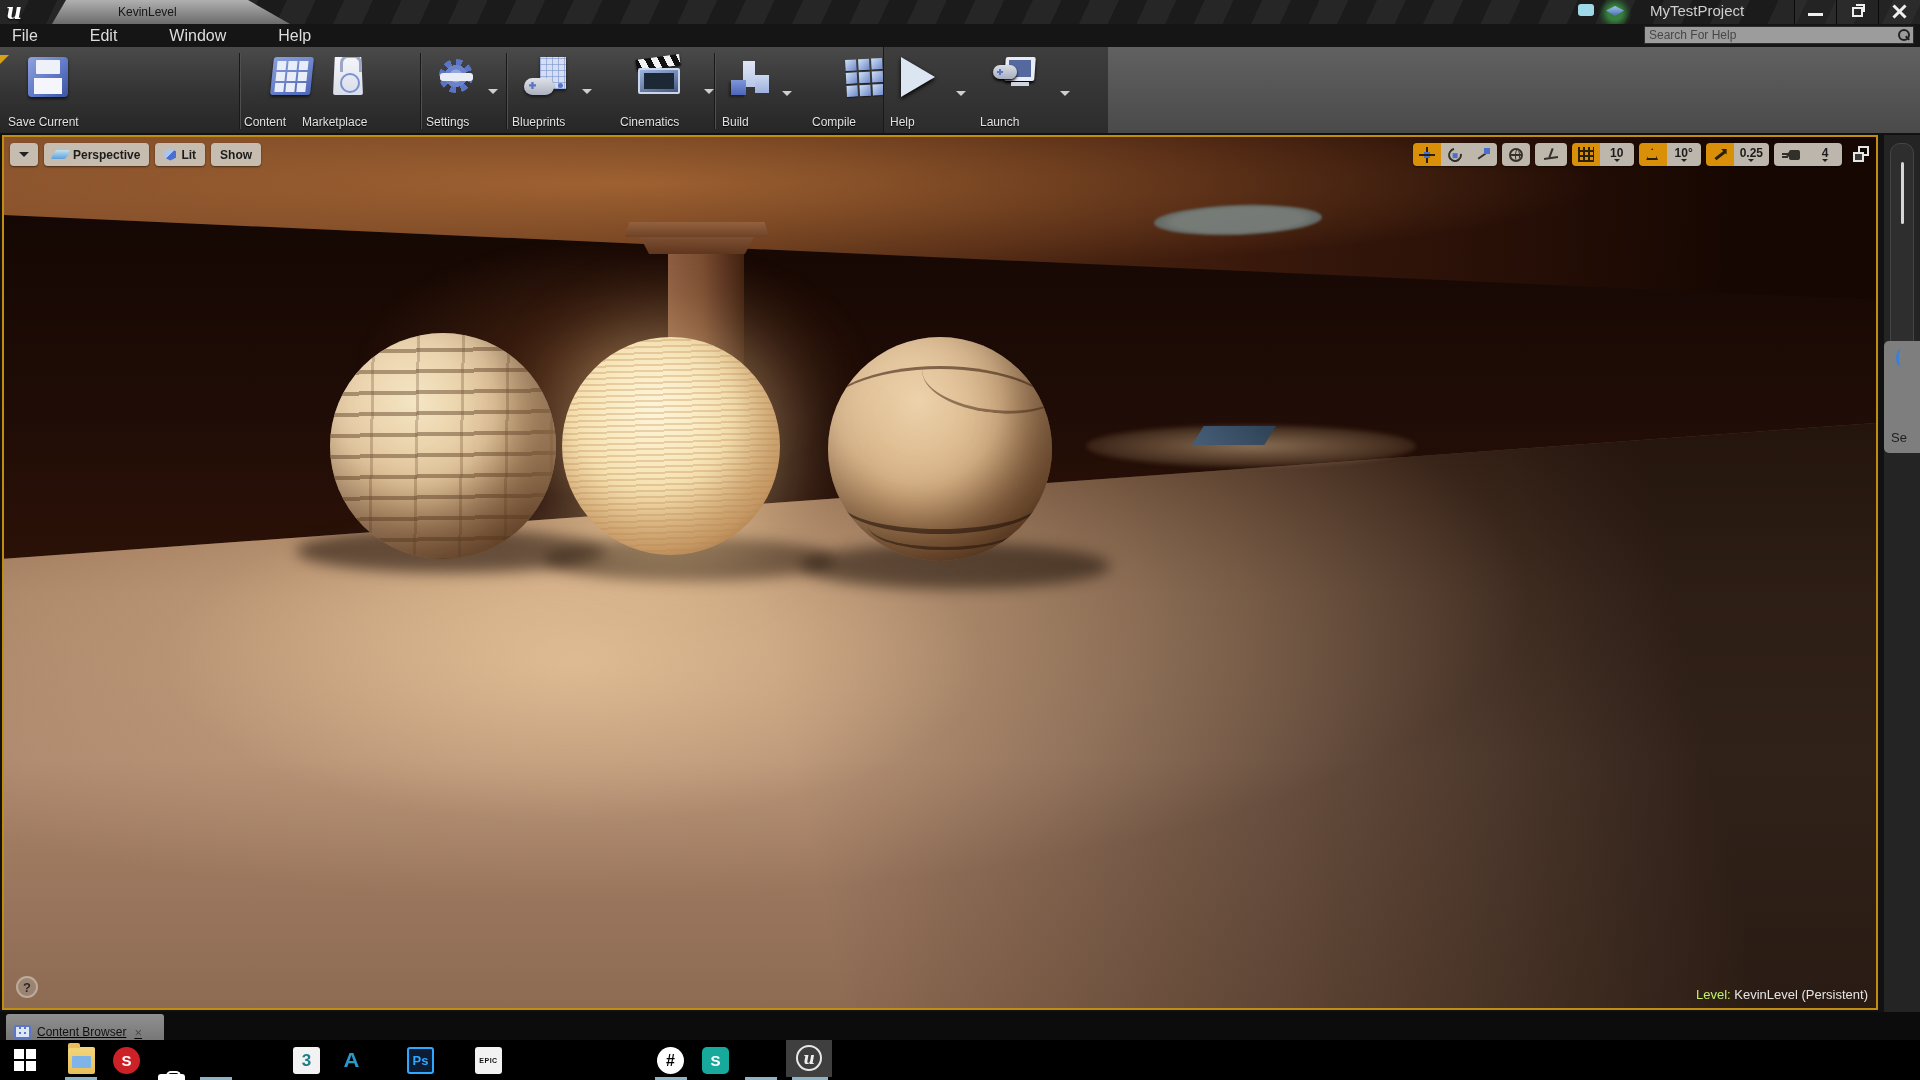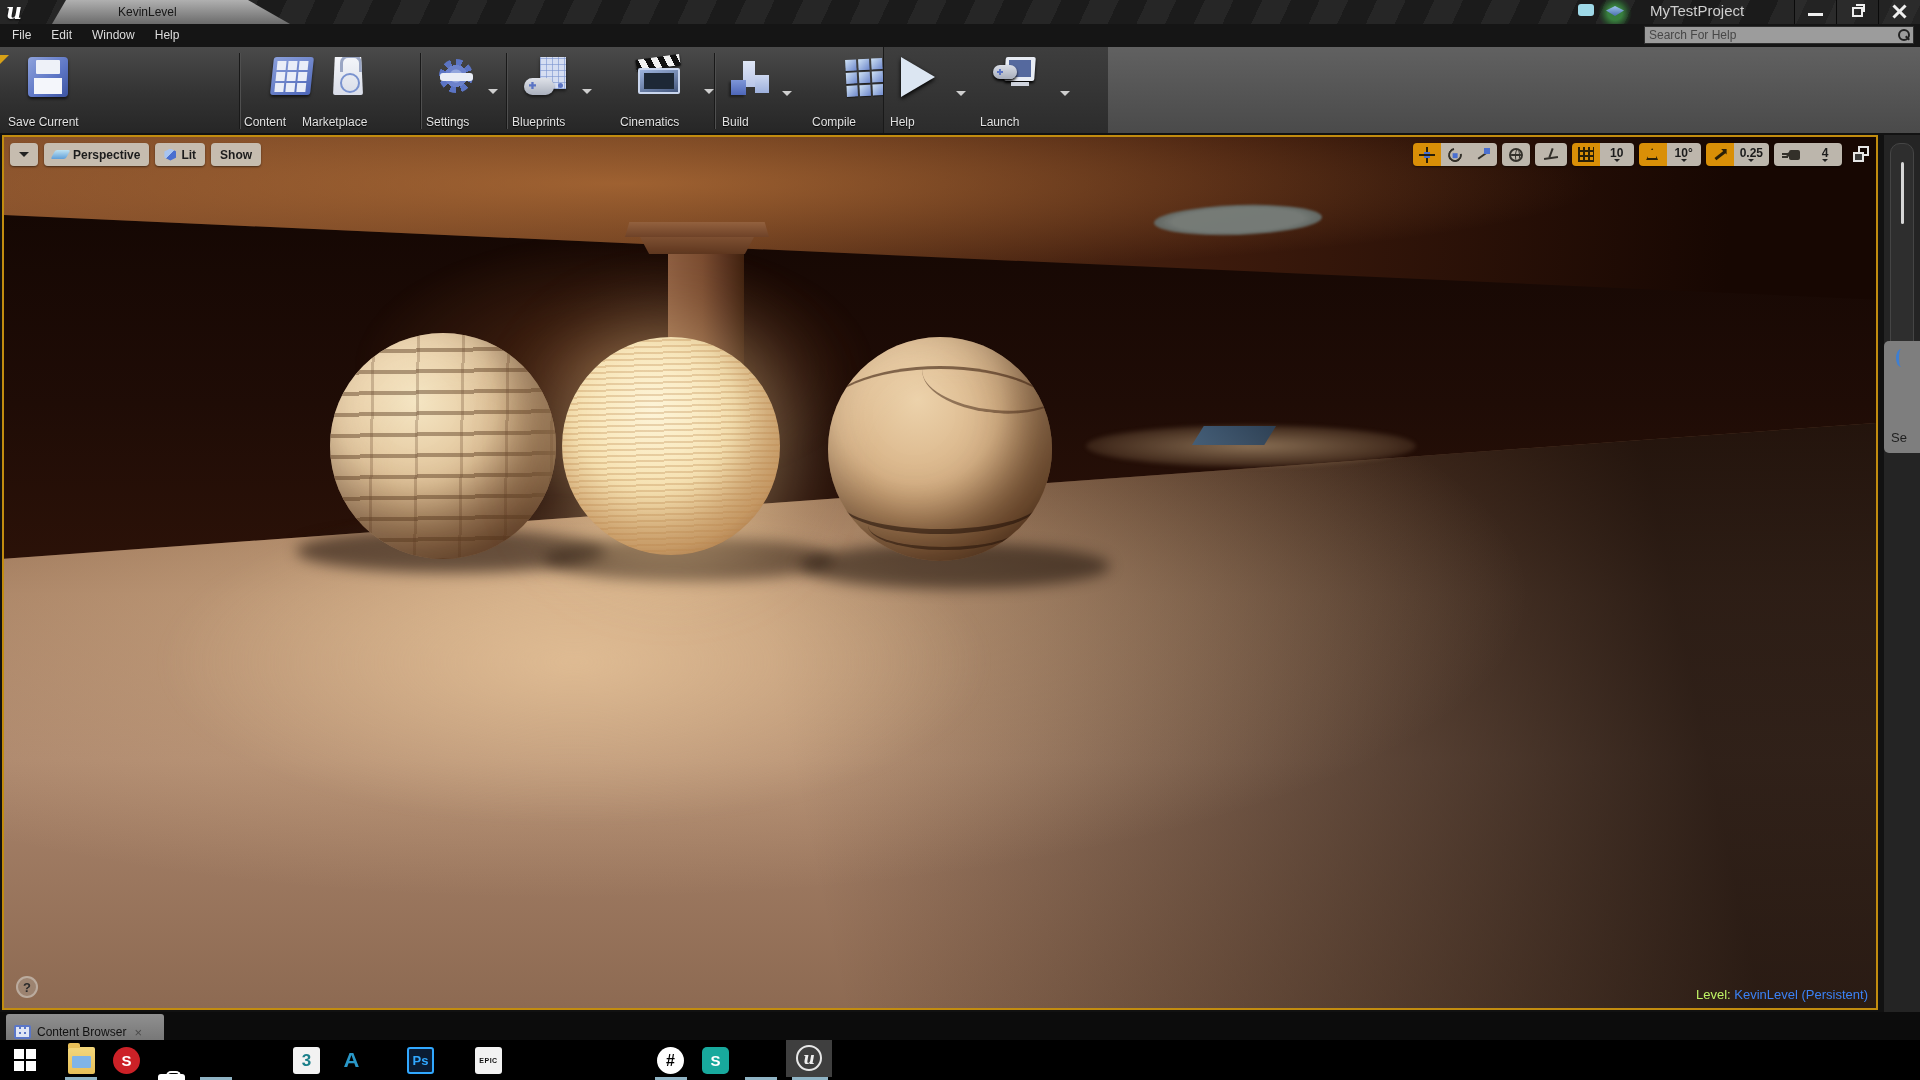--- a/index.html
+++ b/index.html
@@ -31,21 +31,21 @@
     border-left:1px solid #0a0a0a; }
   .win-btn .bar { position:absolute; left:13px; top:13px; width:15px; height:3px; background:#efefef; }
   .win-btn .sq  { position:absolute; left:15px; top:7px; width:11px; height:10px; border:2px solid #efefef; background:transparent; }
   .win-btn .sq2 { position:absolute; left:19px; top:4px; width:9px; height:8px; border:2px solid #efefef; border-bottom:none; border-left:none; }
   .win-btn .x1,.win-btn .x2 { position:absolute; left:12px; top:10px; width:17px; height:3px; background:#efefef; }
   .win-btn .x1 { transform:rotate(45deg);} .win-btn .x2 { transform:rotate(-45deg);}
 
   
   .menubar { position:absolute; left:0; top:24px; width:1920px; height:23px; background:#151515;
     display:flex; align-items:center; }
-  .menu-item { color:#dedede; font-size:12px; padding:0 10px; height:23px; line-height:23px; }
+  .menu-item { color:#dedede; font-size:16px; padding:0 26px; height:23px; line-height:23px; }
   .menu-item:first-child { padding-left:12px; }
   .search-box { position:absolute; right:6px; top:26px; width:270px; height:18px;
     background:#9c9c9c; border:1px solid #2e2e2e; display:flex; align-items:center; }
   .search-box input { flex:1; background:transparent; border:none; outline:none;
     font-size:12px; color:#333; padding:0 4px; font-family:"Liberation Sans",sans-serif; }
   .search-box input::placeholder { color:#474747; }
   .mag { width:14px; height:14px; position:relative; margin-right:3px; }
   .mag::before { content:""; position:absolute; left:2px; top:1px; width:8px; height:8px;
     border:2px solid #222; border-radius:50%; }
   .mag::after { content:""; position:absolute; left:9px; top:9px; width:5px; height:2px;
@@ -222,21 +222,21 @@
   .vp-val .vcaret { position:absolute; bottom:1px; left:50%; transform:translateX(-50%);
     width:0; height:0; border:3px solid transparent; border-top-color:#222; }
   .vp-max { position:absolute; right:6px; top:8px; z-index:7; width:18px; height:18px; }
   .vp-max .s1 { position:absolute; right:1px; top:1px; width:11px; height:10px; border:2px solid #e6e6e6; background:rgba(0,0,0,.25); }
   .vp-max .s2 { position:absolute; left:1px; bottom:1px; width:11px; height:10px; border:2px solid #e6e6e6; background:#3a3a3a; }
   .help-badge { position:absolute; left:12px; bottom:10px; z-index:7; width:22px; height:22px;
     border-radius:50%; background:rgba(190,185,178,.3); border:2px solid rgba(225,222,216,.45);
     color:#2b2b2b; font-size:13px; font-weight:bold; text-align:center; line-height:19px; }
   .level-line { position:absolute; right:8px; bottom:6px; z-index:7; font-size:13px; }
   .level-line .ll { color:#bef264; }
-  .level-line .lv { color:#3b82f6; }
+  .level-line .lv { color:#e5e5e5; }
 
   
   .t-move { width:16px; height:16px; position:relative; }
   .t-move::before,.t-move::after { content:""; position:absolute; background:#2a2008; }
   .t-move::before { left:7px; top:0; width:2px; height:16px; }
   .t-move::after { left:0; top:7px; width:16px; height:2px; }
   .t-move .cube { position:absolute; left:5px; top:5px; width:6px; height:6px; background:#4a6fd0; }
   .t-rot { width:14px; height:14px; border:2px solid #33302a; border-radius:50%; border-top-color:transparent;
     position:relative; transform:rotate(35deg); }
   .t-rot .cube { position:absolute; left:3px; top:3px; width:5px; height:5px; background:#4a6fd0; transform:rotate(-35deg); }
@@ -284,21 +284,21 @@
   .rs-tab { position:absolute; left:0; top:206px; width:36px; height:112px; background:#7e7e7e;
     border-radius:5px 0 0 5px; }
   .rs-paren { position:absolute; left:12px; top:8px; width:10px; height:18px;
     border-left:3px solid #3d7fd4; border-radius:50% 0 0 50%/50% 0 0 50%; }
   .rs-label { position:absolute; left:7px; bottom:8px; color:#1e1e1e; font-size:13px; }
 
   
   .bottom-bar { position:absolute; left:0; top:1012px; width:1920px; height:28px; background:#0c0c0c; }
   .cb-tab { position:absolute; left:6px; top:2px; width:158px; height:36px;
     background:linear-gradient(#909090,#6e6e6e); border-radius:3px 3px 0 0;
-    display:flex; align-items:center; gap:6px; padding:0 8px; }
+    display:flex; align-items:center; gap:6px; padding:0 8px;text-decoration:underline; }
   .cb-ico { width:17px; height:14px; background:#5а77c8; background:#5a77c8; border-radius:2px; position:relative; }
   .cb-ico::before { content:""; position:absolute; inset:2px;
     background:
       repeating-linear-gradient(0deg,#dfe6f5 0 3px,transparent 3px 5px),
       repeating-linear-gradient(90deg,#dfe6f5 0 3px,transparent 3px 5px); }
   .cb-label { color:#111; font-size:12px; white-space:nowrap; }
   .cb-close { color:#4a4a4a; font-size:13px; margin-left:2px; }
 
   
   .taskbar { position:absolute; left:0; top:1040px; width:1920px; height:40px; background:#000; }

